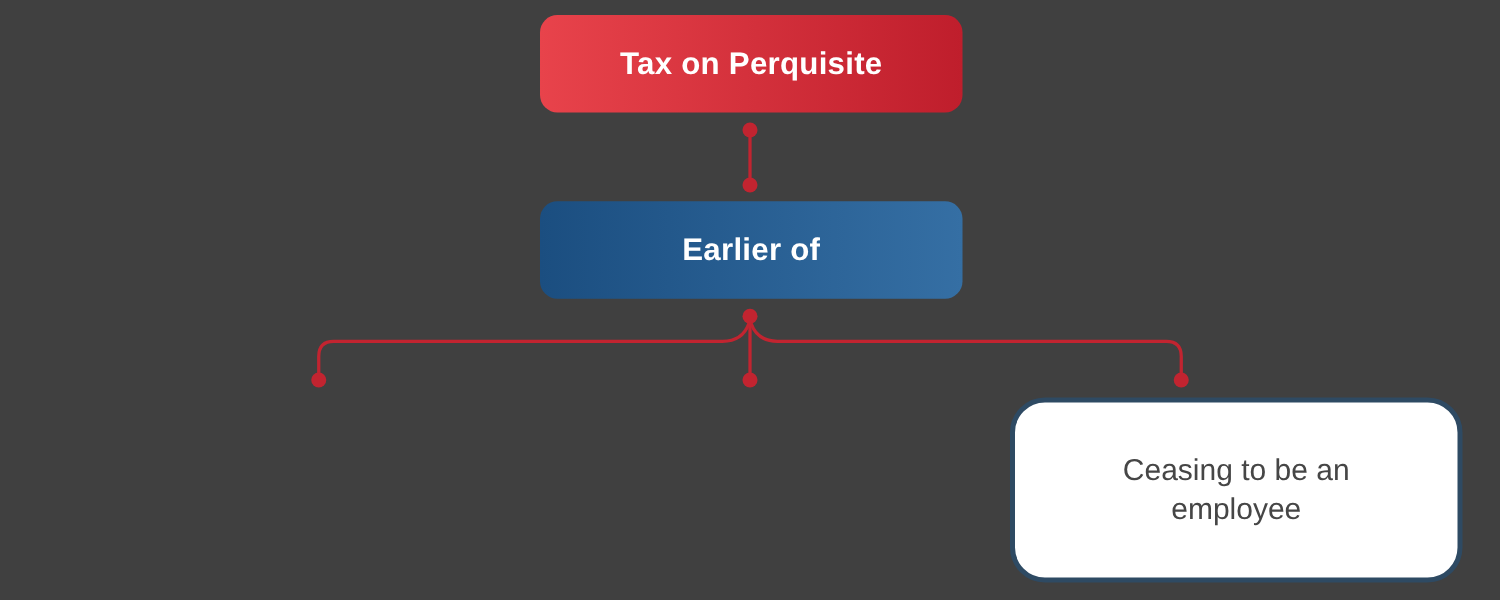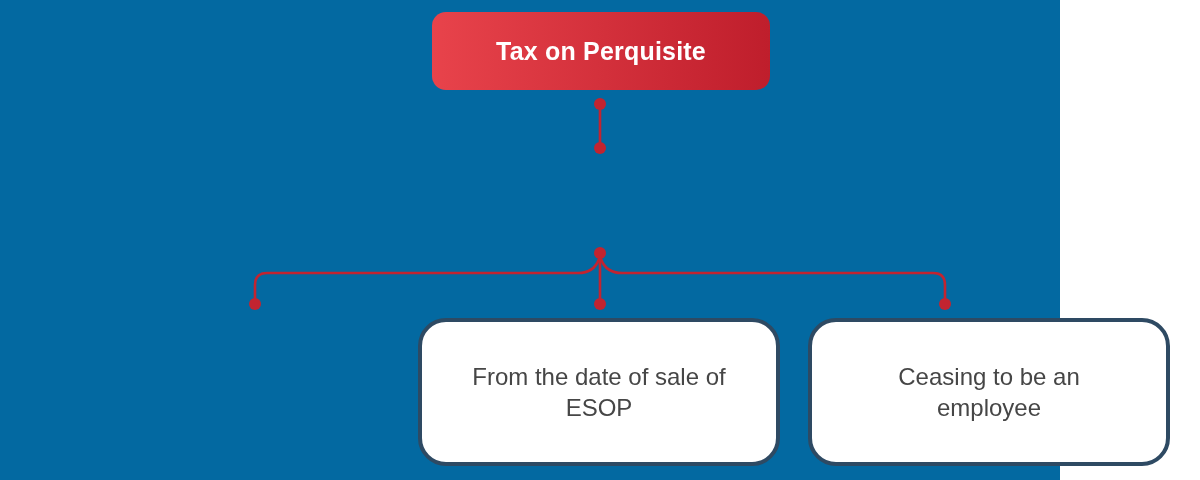--- a/index.html
+++ b/index.html
@@ -5,23 +5,23 @@
   * { margin: 0; padding: 0; box-sizing: border-box; }
   html, body { background: #ffffff; }
   body {
     font-family: "Liberation Sans", sans-serif;
     width: 1200px;
     height: 480px;
     overflow: hidden;
   }
   .canvas {
     position: relative;
-    width: 1060px;
+    width: 1200px;
     height: 480px;
-    background: #0369a1;
+    background: #404040;
   }
   .connector-svg {
     position: absolute;
     left: 0; top: 0;
     width: 1200px;
     height: 480px;
     pointer-events: none;
   }
   .node {
     position: absolute;
@@ -89,23 +89,23 @@
       <circle cx="255" cy="304" r="6"></circle>
       <circle cx="600" cy="304" r="6"></circle>
       <circle cx="945" cy="304" r="6"></circle>
     </g>
   </svg>
 
   <div class="node node-root">
     <span class="node-label">Tax on Perquisite</span>
   </div>
 
+  <div class="node node-decision">
+    <span class="node-label">Earlier of</span>
+  </div>
 
 
-  <div class="option option-2">
-    <span class="option-label">From the date of sale of<br>ESOP</span>
-  </div>
 
   <div class="option option-3">
     <span class="option-label">Ceasing to be an<br>employee</span>
   </div>
 
 </div>
 
 </body></html>

